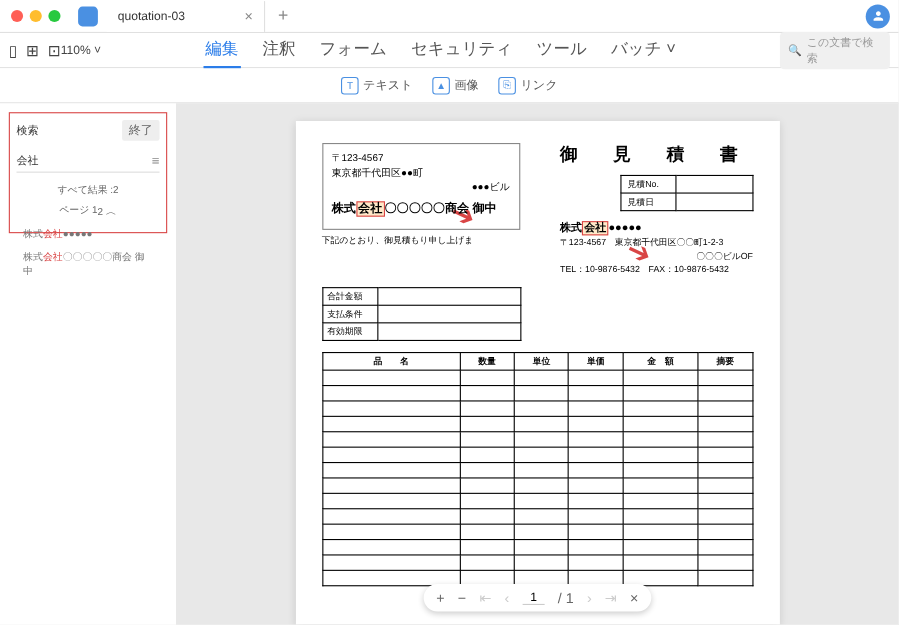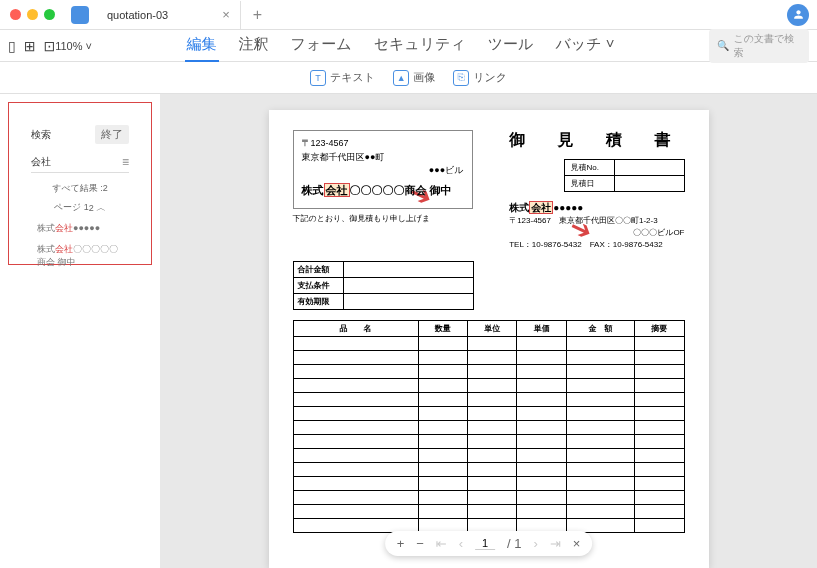--- a/index.html
+++ b/index.html
@@ -20,21 +20,21 @@
 .zoom{font-size:11px;color:#444;cursor:pointer}
 .menus{display:flex;gap:18px;margin-left:auto;margin-right:auto;font-size:15px;color:#555}
 .menus span{cursor:pointer;padding:6px 2px}
 .menus .active{color:#2b7de9;border-bottom:2px solid #2b7de9}
 .search-box{background:#f0f0f0;border-radius:4px;padding:3px 8px;font-size:10px;color:#999;width:100px;display:flex;align-items:center;gap:4px}
 .subtoolbar{height:32px;background:#fff;display:flex;align-items:center;justify-content:center;gap:18px;border-bottom:1px solid #e0e0e0;font-size:11px;color:#555}
 .subtoolbar .item{display:flex;align-items:center;gap:4px;cursor:pointer}
 .subtoolbar .ico{width:16px;height:16px;border:1.2px solid #4a90e2;border-radius:3px;display:flex;align-items:center;justify-content:center;font-size:9px;color:#4a90e2}
 .main{display:flex;height:474px}
 .sidebar{width:160px;background:#fff;padding:8px;font-size:10px;color:#333}
-.sidebar-box{border:1.5px solid #d94545;padding:22px;height:163px}
+.sidebar-box{border:1.5px solid #d94545;padding:6px;height:110px}
 .search-row{display:flex;justify-content:space-between;align-items:center;margin-bottom:8px}
 .end-btn{background:#eee;padding:2px 6px;font-size:11px;color:#666;border-radius:2px}
 .query-row{display:flex;justify-content:space-between;align-items:center;border-bottom:1px solid #ddd;padding:3px 0;margin-bottom:6px}
 .burger{font-size:12px;color:#888}
 .all-row,.page-row{display:flex;justify-content:center;font-size:9px;color:#666;padding:3px 0}
 .chev{font-size:10px}
 .result{font-size:9px;color:#777;padding:4px 6px}
 .result .hl{color:#d94545}
 .canvas{flex:1;background:#e8e8e8;display:flex;justify-content:center;padding-top:16px;position:relative;overflow:hidden}
 .page{width:440px;background:#fff;box-shadow:0 2px 8px rgba(0,0,0,.15);padding:20px 24px;font-size:9px;color:#000}
@@ -47,21 +47,21 @@
 .meta-table{border-collapse:collapse;font-size:8px;margin-left:auto}
 .meta-table td{border:1px solid #000;padding:2px 6px}
 .meta-table td:first-child{width:50px}
 .meta-table td:last-child{width:70px}
 .sender{font-size:8px;margin-top:8px;text-align:left;line-height:1.5}
 .sender .co{font-size:10px;font-weight:bold}
 .sender .hlbox{border:1px solid #d94545;background:#ffe9c9;padding:0 1px}
 .note{font-size:8px;margin:4px 0 8px}
 .sum-table{border-collapse:collapse;font-size:8px;margin-bottom:10px}
 .sum-table td{border:1px solid #000;padding:2px 4px}
-.sum-table td:first-child{width:50px;font-weight:bold}
+.sum-table td:first-child{width:50px;font-weight:normal}
 .sum-table td:last-child{width:130px}
 .items-table{border-collapse:collapse;width:100%;font-size:8px}
 .items-table th,.items-table td{border:1px solid #000;padding:2px;text-align:center;height:14px}
 .items-table th:nth-child(1){width:32%}
 .arrow{position:absolute;font-size:26px;color:#d94545;transform:rotate(25deg)}
 .arrow.a1{left:250px;top:86px}
 .arrow.a2{left:410px;top:120px}
 .pagectl{position:absolute;bottom:12px;left:50%;transform:translateX(-50%);background:#fff;border-radius:20px;box-shadow:0 2px 6px rgba(0,0,0,.2);display:flex;align-items:center;padding:5px 12px;gap:12px;font-size:13px;color:#666}
 .pagectl span{cursor:pointer}
 .pagectl .dim{color:#ccc}

